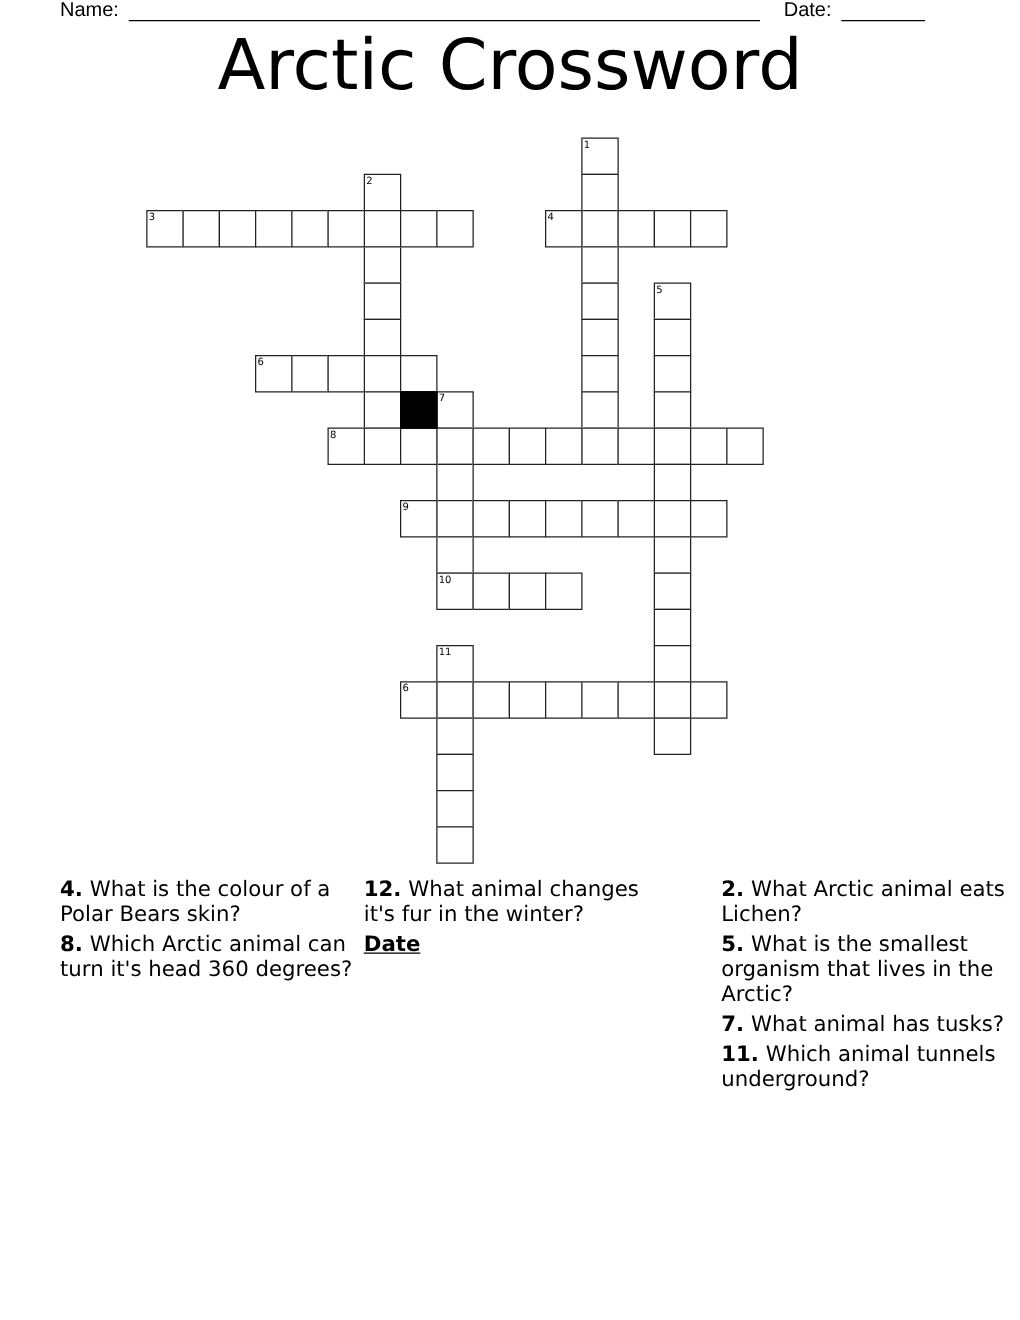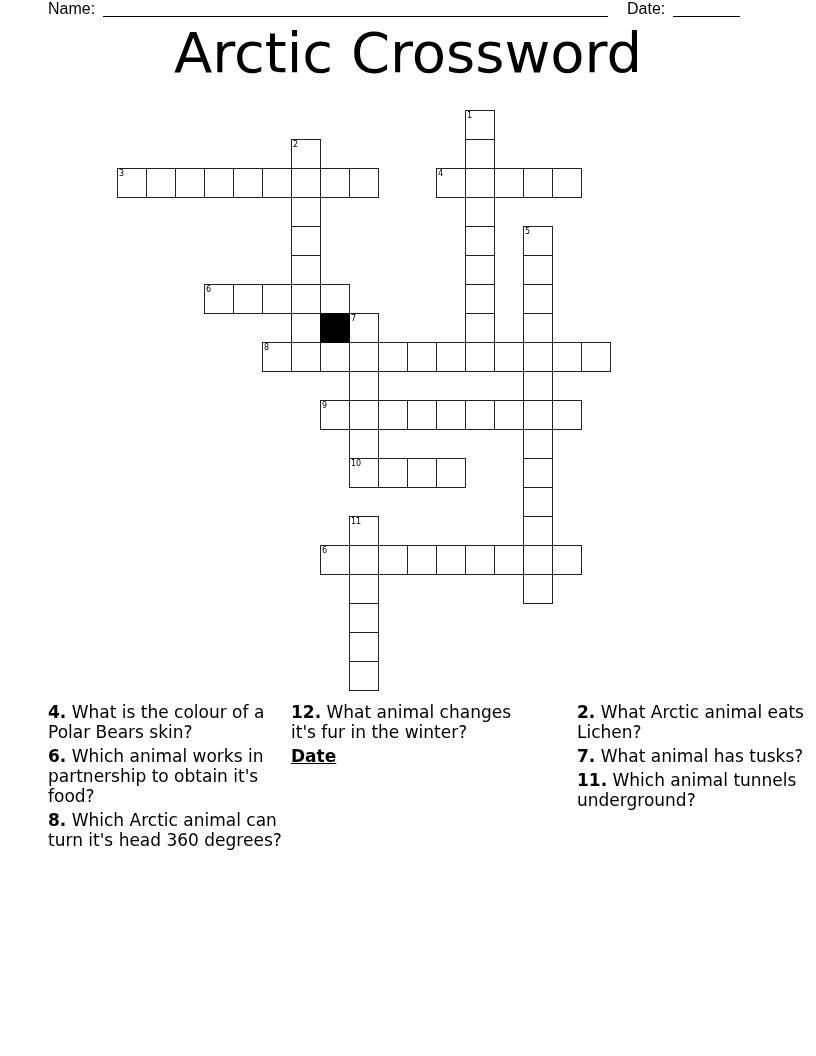--- a/index.html
+++ b/index.html
@@ -145,25 +145,25 @@
     <div class="cell" style="left: 319px; top: 435px;"></div>
     <div class="cell" style="left: 348px; top: 435px;"></div>
     <div class="cell" style="left: 377px; top: 435px;"></div>
     <div class="cell" style="left: 435px; top: 435px;"></div>
     <div class="cell black" style="left: 203px; top: 203px;"></div>
   </div>
 
 <div class="clues">
   <div class="col c1">
     <div class="clue"><b>4.</b> <span>What is the colour of a Polar Bears skin?</span></div>
-    <div class="clue"><b>6.</b> <span>Which animal works in partnership to obtain it's food?</span></div>
     <div class="clue"><b>8.</b> <span>Which Arctic animal can turn it's head 360 degrees?</span></div>
   </div>
   <div class="col c2">
     <div class="clue"><b>12.</b> <span>What animal changes it's fur in the winter?</span></div>
     <div class="section-head">Date</div>
   </div>
   <div class="col c3">
     <div class="clue"><b>2.</b> <span>What Arctic animal eats Lichen?</span></div>
+    <div class="clue"><b>5.</b> <span>What is the smallest organism that lives in the Arctic?</span></div>
     <div class="clue"><b>7.</b> <span>What animal has tusks?</span></div>
     <div class="clue"><b>11.</b> <span>Which animal tunnels underground?</span></div>
   </div>
 </div>
 
 </body></html>

